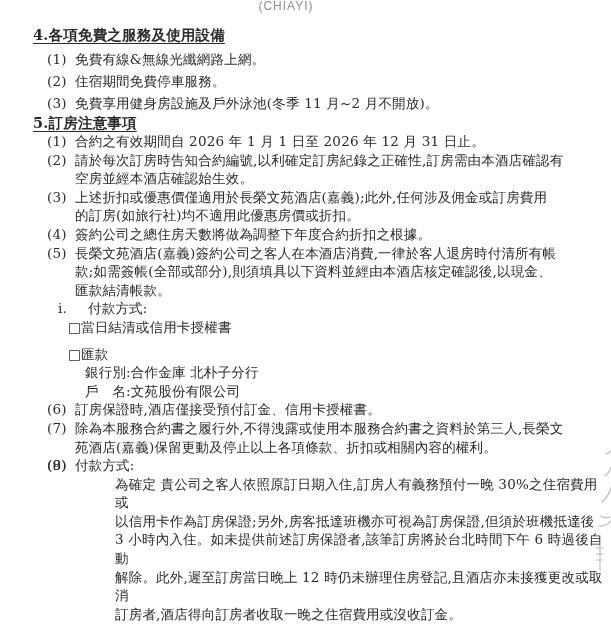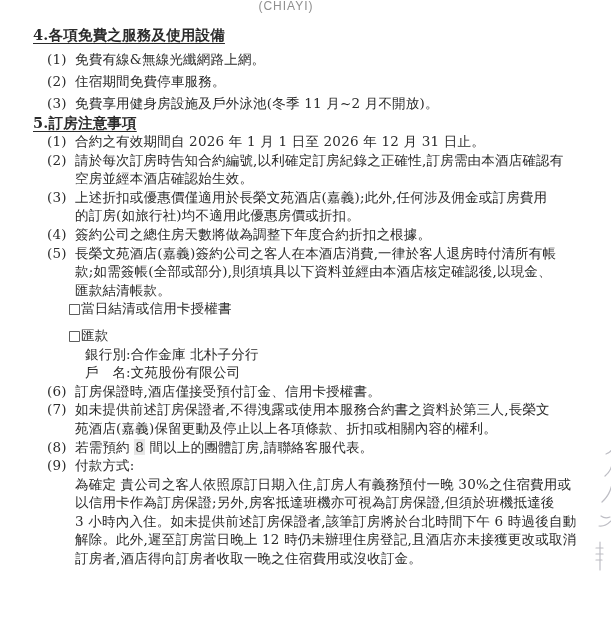--- a/index.html
+++ b/index.html
@@ -24,21 +24,21 @@
   .s4 .item{line-height:22px;}
   .h5{margin-top:0px;text-decoration:underline;}
   .item{position:relative;padding-left:75px;}
   .num{position:absolute;left:47px;top:0;}
   .s5 .item,.s5 .line,.s5 .para,.s5 .pay,.s5 .option,.s5 .bank{line-height:18.6px;}
   .pay{margin-left:58px;}
   .roman{display:inline-block;width:30px;}
   .option{margin-left:68px;}
   .spacer{height:8px;}
   .bank{margin-left:85px;}
-  .para{padding-left:75px;}
+  .para{padding-left:115px;}
   .hl{background:#e7e7e7;padding:0 1px;}
   .marks{position:absolute;left:592px;top:448px;}
 </style>
 </head>
 <body>
 
 <div class="doc">
   <div class="chiayi">(CHIAYI)</div>
 
   <div class="content">
@@ -86,40 +86,42 @@
         <div class="line">簽約公司之總住房天數將做為調整下年度合約折扣之根據。</div>
       </div>
 
       <div class="item">
         <span class="num">(5)</span>
         <div class="line">長榮文苑酒店(嘉義)簽約公司之客人在本酒店消費,一律於客人退房時付清所有帳</div>
         <div class="line">款;如需簽帳(全部或部分),則須填具以下資料並經由本酒店核定確認後,以現金、</div>
         <div class="line">匯款結清帳款。</div>
       </div>
 
+      <div class="pay">
+        <span class="roman">i.</span><span>付款方式:</span>
+      </div>
       <div class="option">□當日結清或信用卡授權書</div>
       <div class="spacer"></div>
       <div class="option">□匯款</div>
       <div class="bank">銀行別:合作金庫 北朴子分行</div>
       <div class="bank">戶　名:文苑股份有限公司</div>
 
       <div class="item">
         <span class="num">(6)</span>
         <div class="line">訂房保證時,酒店僅接受預付訂金、信用卡授權書。</div>
       </div>
 
       <div class="item">
         <span class="num">(7)</span>
-        <div class="line">如未提供前述訂房保證者,不得洩露或使用本服務合約書之資料於第三人,長榮文</div>
+        <div class="line">除為本服務合約書之履行外,不得洩露或使用本服務合約書之資料於第三人,長榮文</div>
         <div class="line">苑酒店(嘉義)保留更動及停止以上各項條款、折扣或相關內容的權利。</div>
       </div>
 
       <div class="item">
         <span class="num">(8)</span>
-        <div class="line"><span>若需預約 </span><span class="hl">8</span><span> 間以上的團體訂房,請聯絡客服代表。</span></div>
       </div>
 
       <div class="item">
         <span class="num">(9)</span>
         <div class="line">付款方式:</div>
       </div>
 
       <div class="para">為確定 貴公司之客人依照原訂日期入住,訂房人有義務預付一晚 30%之住宿費用或</div>
       <div class="para">以信用卡作為訂房保證;另外,房客抵達班機亦可視為訂房保證,但須於班機抵達後</div>
       <div class="para">3 小時內入住。如未提供前述訂房保證者,該筆訂房將於台北時間下午 6 時過後自動</div>

